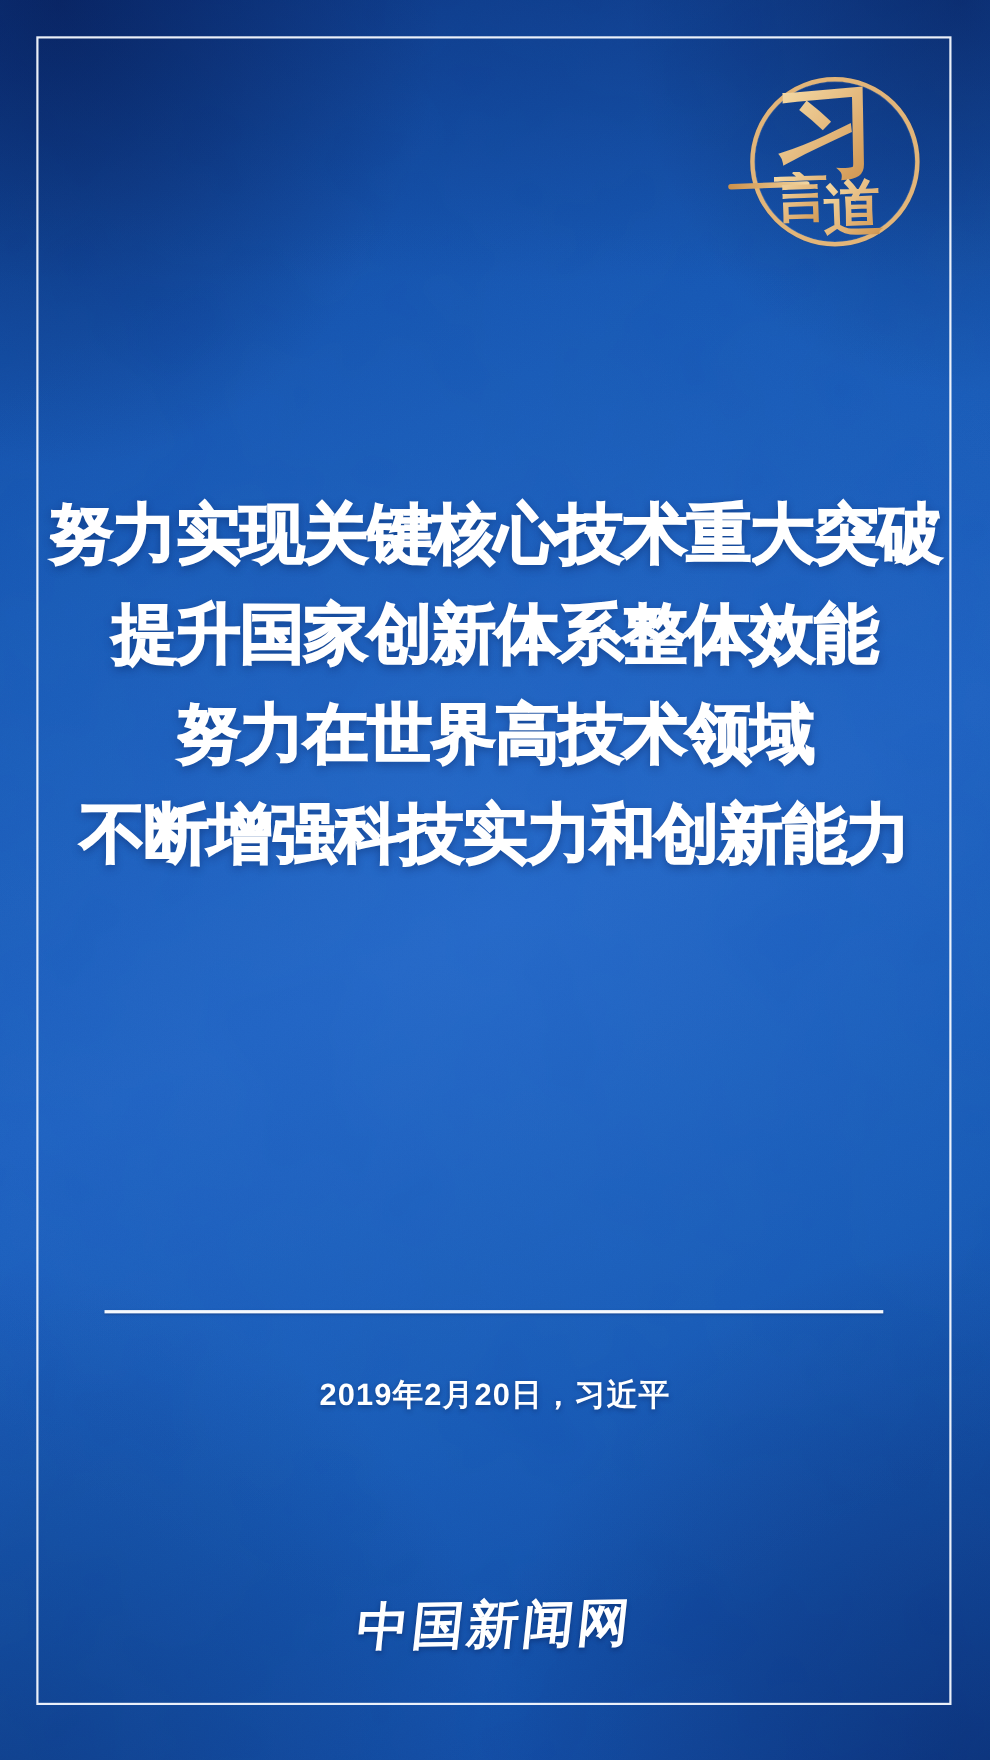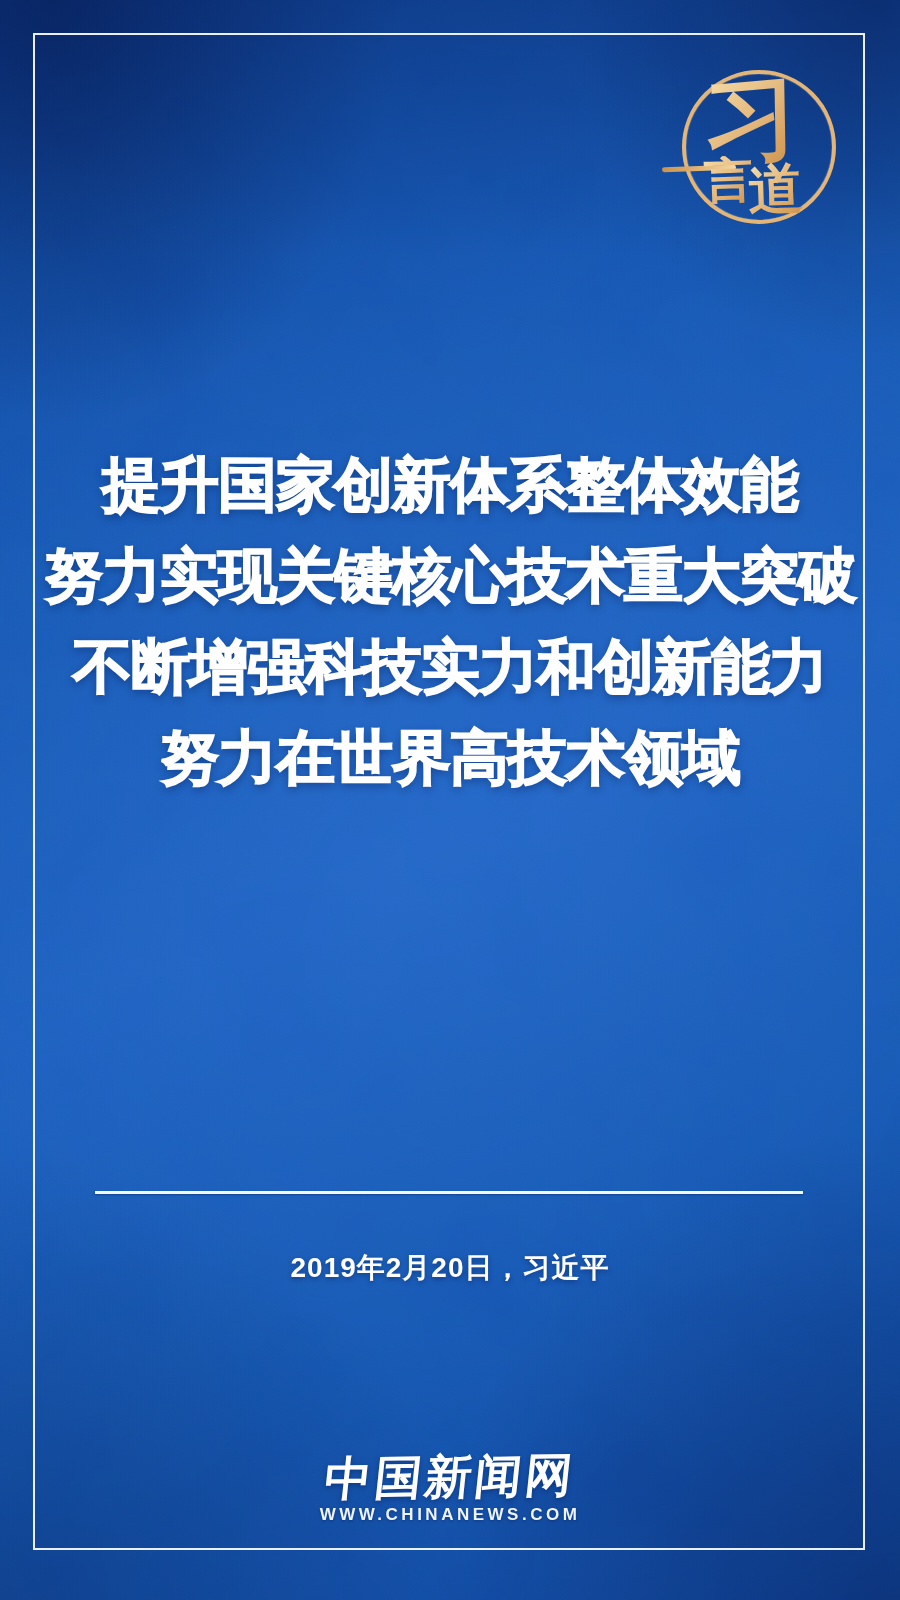--- a/index.html
+++ b/index.html
@@ -127,30 +127,29 @@
 
   <div class="seal">
     <div class="seal-circle"></div>
     <span class="gold-char seal-xi">习</span>
     <div class="seal-stroke"></div>
     <span class="gold-char seal-yan">言</span>
     <span class="gold-char seal-dao">道</span>
   </div>
 
   <div class="quote">
+    <div>努力实现关键核心技术重大突破</div>
     <div>提升国家创新体系整体效能</div>
-    <div>努力实现关键核心技术重大突破</div>
+    <div>努力在世界高技术领域</div>
     <div>不断增强科技实力和创新能力</div>
-    <div>努力在世界高技术领域</div>
   </div>
 
   <div class="divider"></div>
 
   <div class="attribution">
     <div>2019年2月20日，习近平</div>
   </div>
 
   <div class="brand">
     <span class="brand-inner">中国新闻网</span>
   </div>
-  <div class="site-url">WWW.CHINANEWS.COM</div>
 
 </div>
 
 </body></html>

